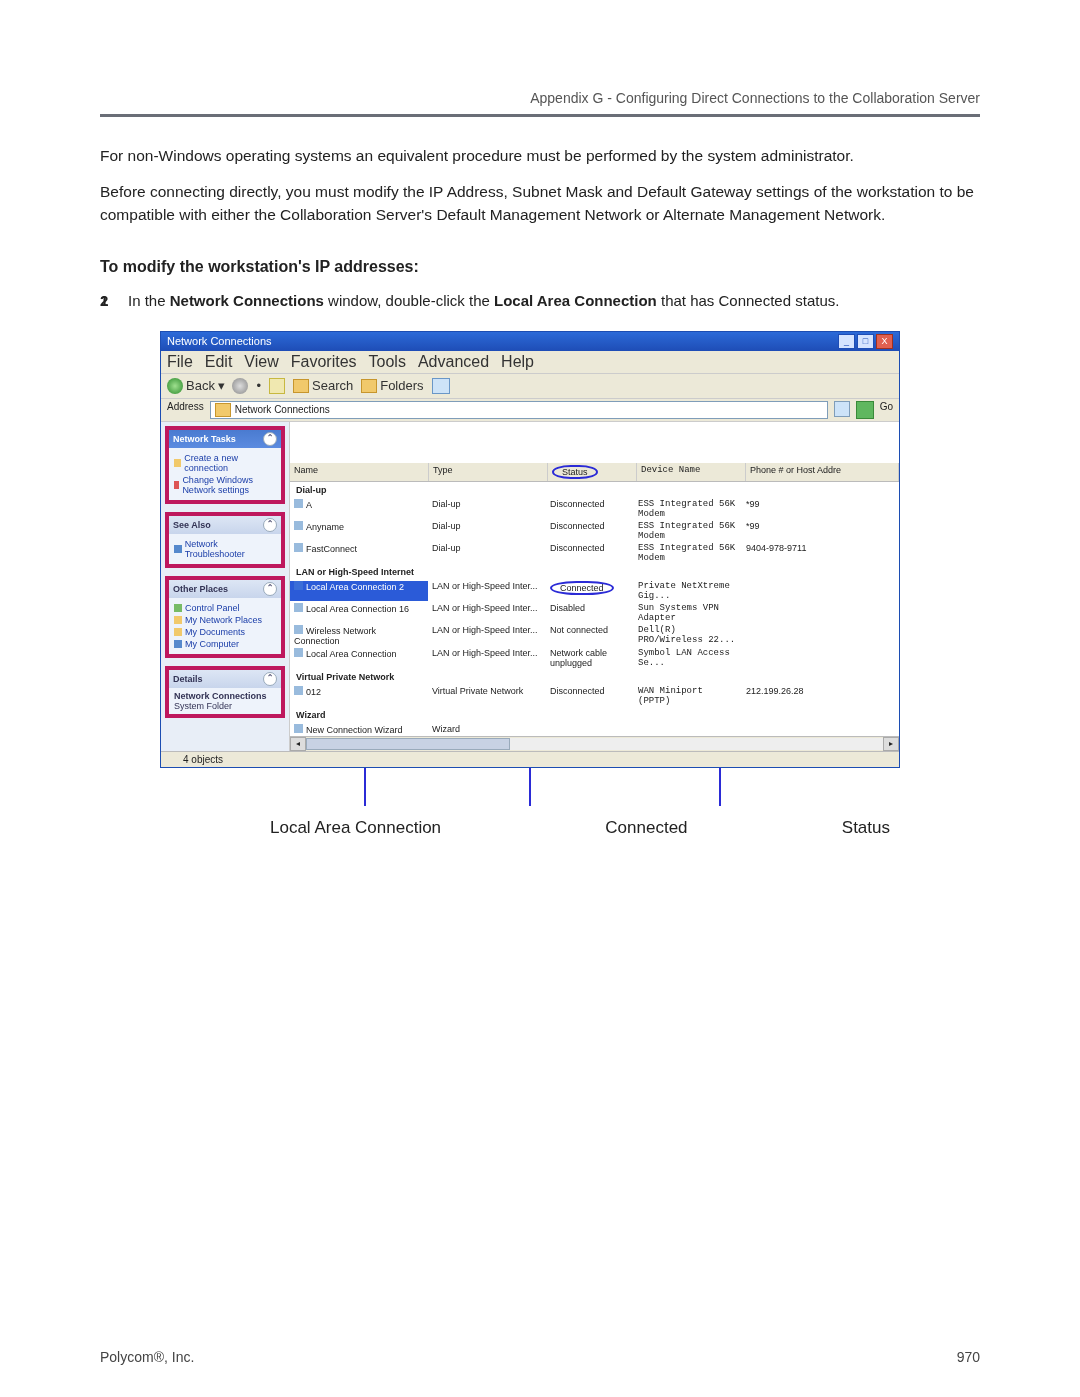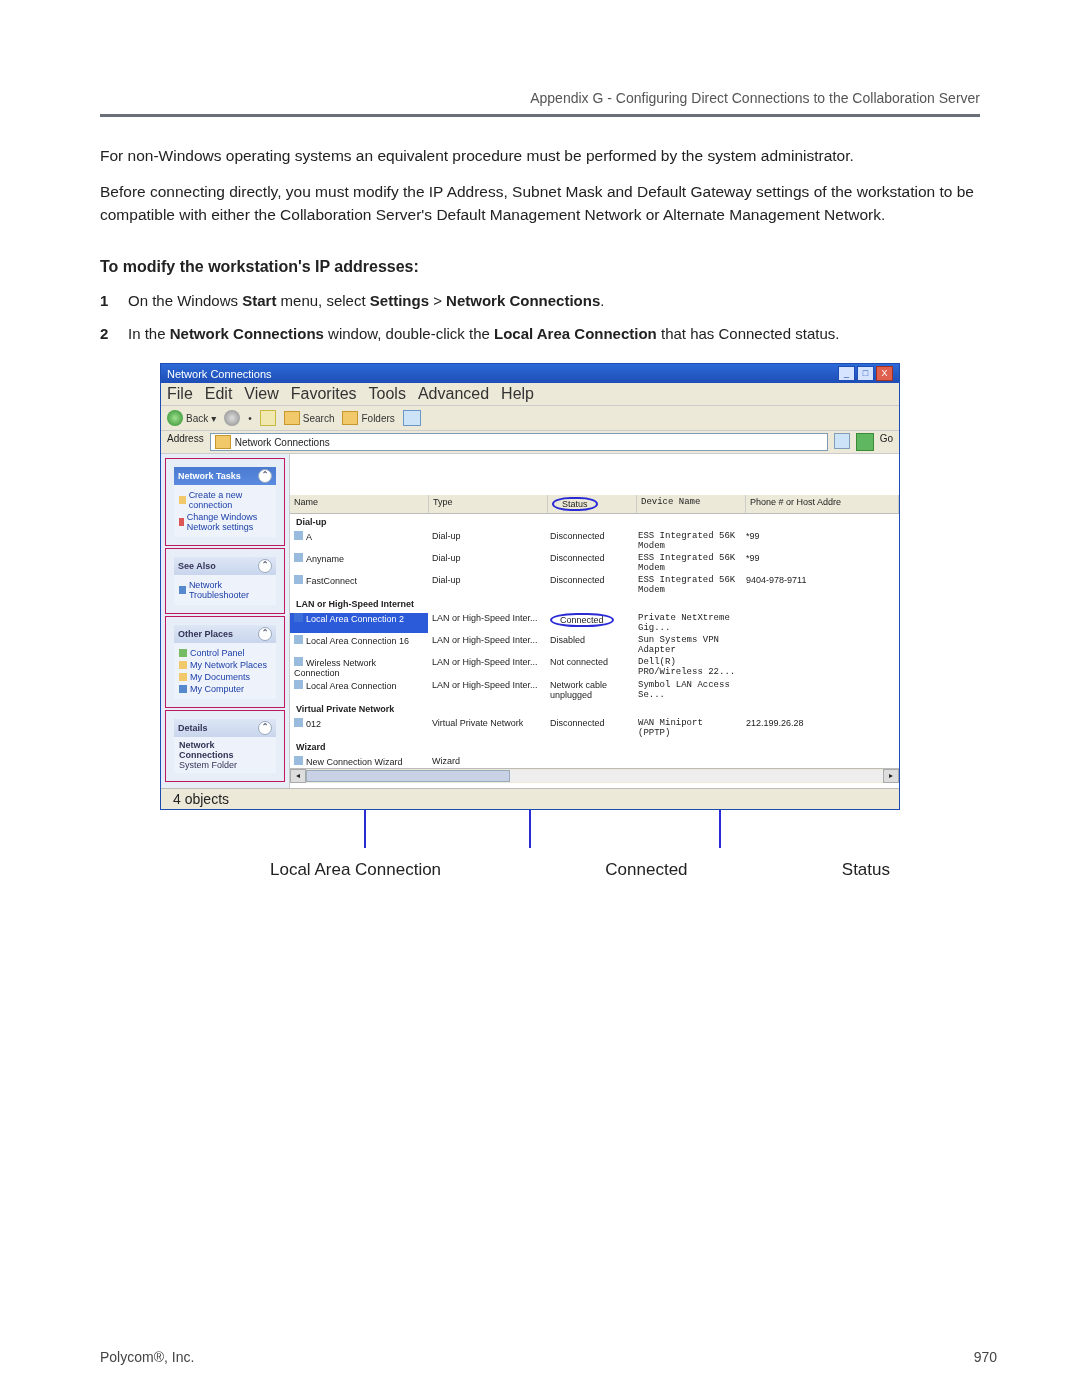--- a/index.html
+++ b/index.html
@@ -98,21 +98,21 @@
     display:flex;
     gap:12px;
   }
   .toolbar {
     background:#ece9d8;
     padding: 4px 6px;
     border-bottom:1px solid #ccc;
     display:flex;
     align-items:center;
     gap:8px;
-    font-size:10px;
+    font-size:13px;
     color:#333;
   }
   .toolbar .tb-btn {
     display:flex; align-items:center; gap:3px;
   }
   .circ-icon {
     width:16px;height:16px;border-radius:50%;
     display:inline-block;
   }
   .circ-green{background:radial-gradient(#9fe08f,#2a8a2a);}
@@ -129,21 +129,21 @@
     display:flex;align-items:center;gap:4px;
   }
   .go-btn{width:16px;height:16px;background:#5fb75f;border:1px solid #3a8a3a;}
   .drop-btn{width:14px;height:14px;background:#cde3f8;border:1px solid #7f9db9;}
 
   .win-body{display:flex;background:#fff;}
   .sidebar{
     width:120px;flex-shrink:0;background:#e8eef7;border-right:1px solid #ccc;
     padding:4px;font-size:9px;color:#224;
   }
-  .side-panel{margin-bottom:2px;border:1px solid #be185d;padding:8px;}
+  .side-panel{margin-bottom:8px;border:4px solid #be185d;padding:0;}
   .side-panel .sp-head{
     background:linear-gradient(#4a7bd0,#5b8be0);color:#fff;
     font-weight:bold;font-size:9px;padding:2px 4px;
     display:flex;justify-content:space-between;align-items:center;
   }
   .side-panel.gray .sp-head{background:linear-gradient(#dde6f5,#c8d5ec);color:#335;}
   .side-panel .sp-body{background:#eef3fb;padding:3px 5px;}
   .side-panel .sp-body .srow{display:flex;gap:3px;align-items:center;margin:2px 0;color:#1a3da8;}
   .mini-icon{width:8px;height:8px;display:inline-block;background:#a8c;}
   .mini-icon.red{background:#d55;}
@@ -168,56 +168,53 @@
   .lv-row{display:flex;padding:1px 0;}
   .lv-row .c{padding:0 4px;}
   .conn-icon{width:9px;height:9px;display:inline-block;margin-right:3px;background:#9bd;}
   .conn-icon.sel{background:#3b6ed8;}
   .lv-row.selected .c.col-name{background:#2b5bd8;color:#fff;}
   .status-ellipse{border:2px solid #2b2bd6;border-radius:50%/60%;padding:0 8px;display:inline-block;}
   .scroll-h{height:14px;background:#ece9d8;border-top:1px solid #bbb;display:flex;align-items:center;}
   .scroll-h .sc-btn{width:14px;height:12px;background:#ddd;border:1px solid #aaa;font-size:8px;text-align:center;line-height:11px;}
   .scroll-h .sc-track{flex:1;height:12px;background:#eee;position:relative;}
   .scroll-h .sc-thumb{position:absolute;left:0;width:35%;height:10px;top:0;background:#c8d2e4;border:1px solid #9ab;}
-  .statusbar{background:#ece9d8;border-top:1px solid #bbb;font-size:14px;padding:2px 12px;}
+  .statusbar{background:#ece9d8;border-top:1px solid #bbb;font-size:10px;padding:2px 22px;}
   .annot-svg{position:absolute;left:0;top:0;}
 
   .captions{
     display:flex;justify-content:space-between;
     font-size:17px;color:#222;
     margin: 6px 60px 0 60px;
     width:740px;
   }
   .captions span:nth-child(1){margin-left:110px;}
   .captions span:nth-child(2){margin-left:10px;}
   .captions span:nth-child(3){margin-right:10px;}
 
   .footer{
-    position:absolute;bottom:32px;left:100px;right:83px;
+    position:absolute;bottom:32px;left:100px;right:100px;
     display:flex;justify-content:space-between;font-size:14px;color:#444;
   }
 </style>
 </head>
 <body>
 
 <div class="page">
   <div class="header-region">Appendix G - Configuring Direct Connections to the Collaboration Server</div>
   <hr class="header-rule">
 
   <p class="para">For non-Windows operating systems an equivalent procedure must be performed by the system administrator.</p>
   <p class="para">Before connecting directly, you must modify the IP Address, Subnet Mask and Default Gateway settings of the workstation to be compatible with either the Collaboration Server's Default Management Network or Alternate Management Network.</p>
 
   <div class="section-heading">To modify the workstation's IP addresses:</div>
 
   <ol class="steps">
     <li>
       <span class="num">1</span>
-      <span>
-        <span>On the Windows </span><span class="bold">Start</span><span> menu, select </span><span class="bold">Settings</span><span> &gt; </span><span class="bold">Network Connections</span><span>.</span>
-      </span>
     </li>
     <li>
       <span class="num">2</span>
       <span>
         <span>In the </span><span class="bold">Network Connections</span><span> window, double-click the </span><span class="bold">Local Area Connection</span><span> that has Connected status.</span>
       </span>
     </li>
   </ol>
 
   <div class="win-wrap">

